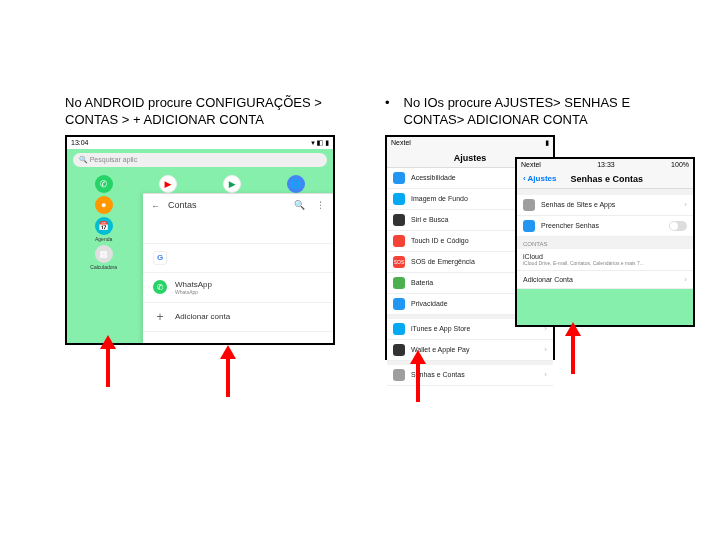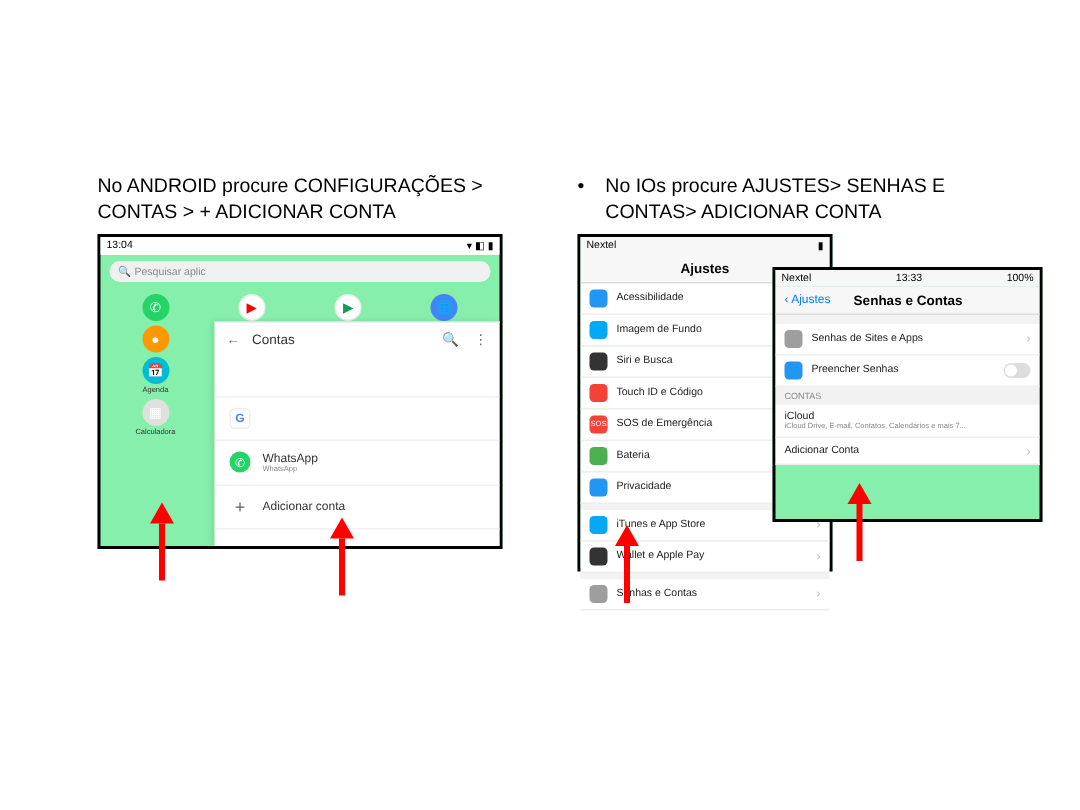--- a/index.html
+++ b/index.html
@@ -1,18 +1,18 @@
 <!DOCTYPE html>
 <html><head>
 <meta charset="utf-8">
 <style>
   * { box-sizing: border-box; margin: 0; padding: 0; }
   body { width: 720px; height: 540px; background: #fff; font-family: Arial, sans-serif; position: relative; }
   .container { position: absolute; left: 65px; top: 95px; width: 620px; }
-  .columns { display: flex; gap: 40px; margin-top: 21px; }
+  .columns { display: flex; gap: 40px; }
   .col { flex: 1; }
   .heading { font-size: 13px; font-weight: 400; color: #000; margin-bottom: 6px; line-height: 1.3; }
   .heading.right { display: flex; }
   .bullet { margin-right: 14px; }
   .obs { font-size: 11px; font-weight: bold; color: #000; margin-bottom: 4px; }
   .frame { border: 2px solid #000; background: #86efac; position: relative; }
   .android-frame { width: 270px; height: 210px; }
   .ios-wrap { position: relative; width: 300px; height: 230px; }
   .ios-left { position: absolute; left: 0; top: 0; width: 170px; height: 225px; }
   .ios-right { position: absolute; left: 130px; top: 22px; width: 180px; height: 170px; }
@@ -32,21 +32,21 @@
   .overlay-header { display: flex; align-items: center; padding: 6px 8px; font-size: 9px; color: #333; }
   .overlay-header .back { margin-right: 8px; color: #666; }
   .overlay-header .actions { margin-left: auto; display: flex; gap: 10px; color: #666; font-size: 9px; }
   .list-row { display: flex; align-items: center; padding: 7px 10px; font-size: 8px; color: #333; border-bottom: 1px solid #f0f0f0; }
   .list-row .ico { width: 14px; height: 14px; border-radius: 3px; margin-right: 8px; display: flex; align-items: center; justify-content: center; font-size: 8px; }
   .ico.google { background: #fff; color: #4285f4; font-weight: bold; border: 1px solid #eee; }
   .ico.wa2 { background: #25d366; color: #fff; border-radius: 50%; }
   .ico.plus { background: none; color: #666; font-size: 12px; }
   .ios-title { text-align: center; font-size: 9px; font-weight: 600; padding: 4px 0; background: #f7f7f7; border-bottom: 1px solid #ddd; }
   .ios-title.left-align { display: flex; align-items: center; padding: 4px 6px; }
-  .ios-title .back-link { color: #007aff; font-size: 8px; font-weight: 400; }
+  .ios-title .back-link { color: #007aff; font-size: 8px; font-weight: 700; }
   .ios-title .center { flex: 1; text-align: center; margin-left: -30px; }
   .ios-row { display: flex; align-items: center; padding: 4px 6px; font-size: 7px; background: #fff; border-bottom: 1px solid #eee; color: #222; }
   .ios-row .ios-ico { width: 12px; height: 12px; border-radius: 3px; margin-right: 6px; }
   .ios-row .chev { margin-left: auto; color: #bbb; font-size: 8px; }
   .ios-section { font-size: 6px; color: #888; padding: 4px 6px 2px; background: #f2f2f2; text-transform: uppercase; }
   .toggle { width: 18px; height: 10px; border-radius: 5px; background: #ddd; margin-left: auto; position: relative; }
   .toggle::after { content: ''; position: absolute; left: 1px; top: 1px; width: 8px; height: 8px; border-radius: 50%; background: #fff; }
   .arrow { position: absolute; width: 16px; }
   .arrow-shaft { width: 4px; height: 38px; background: #ff0000; margin: 0 auto; }
   .arrow-head { width: 0; height: 0; border-left: 8px solid transparent; border-right: 8px solid transparent; border-bottom: 14px solid #ff0000; }

